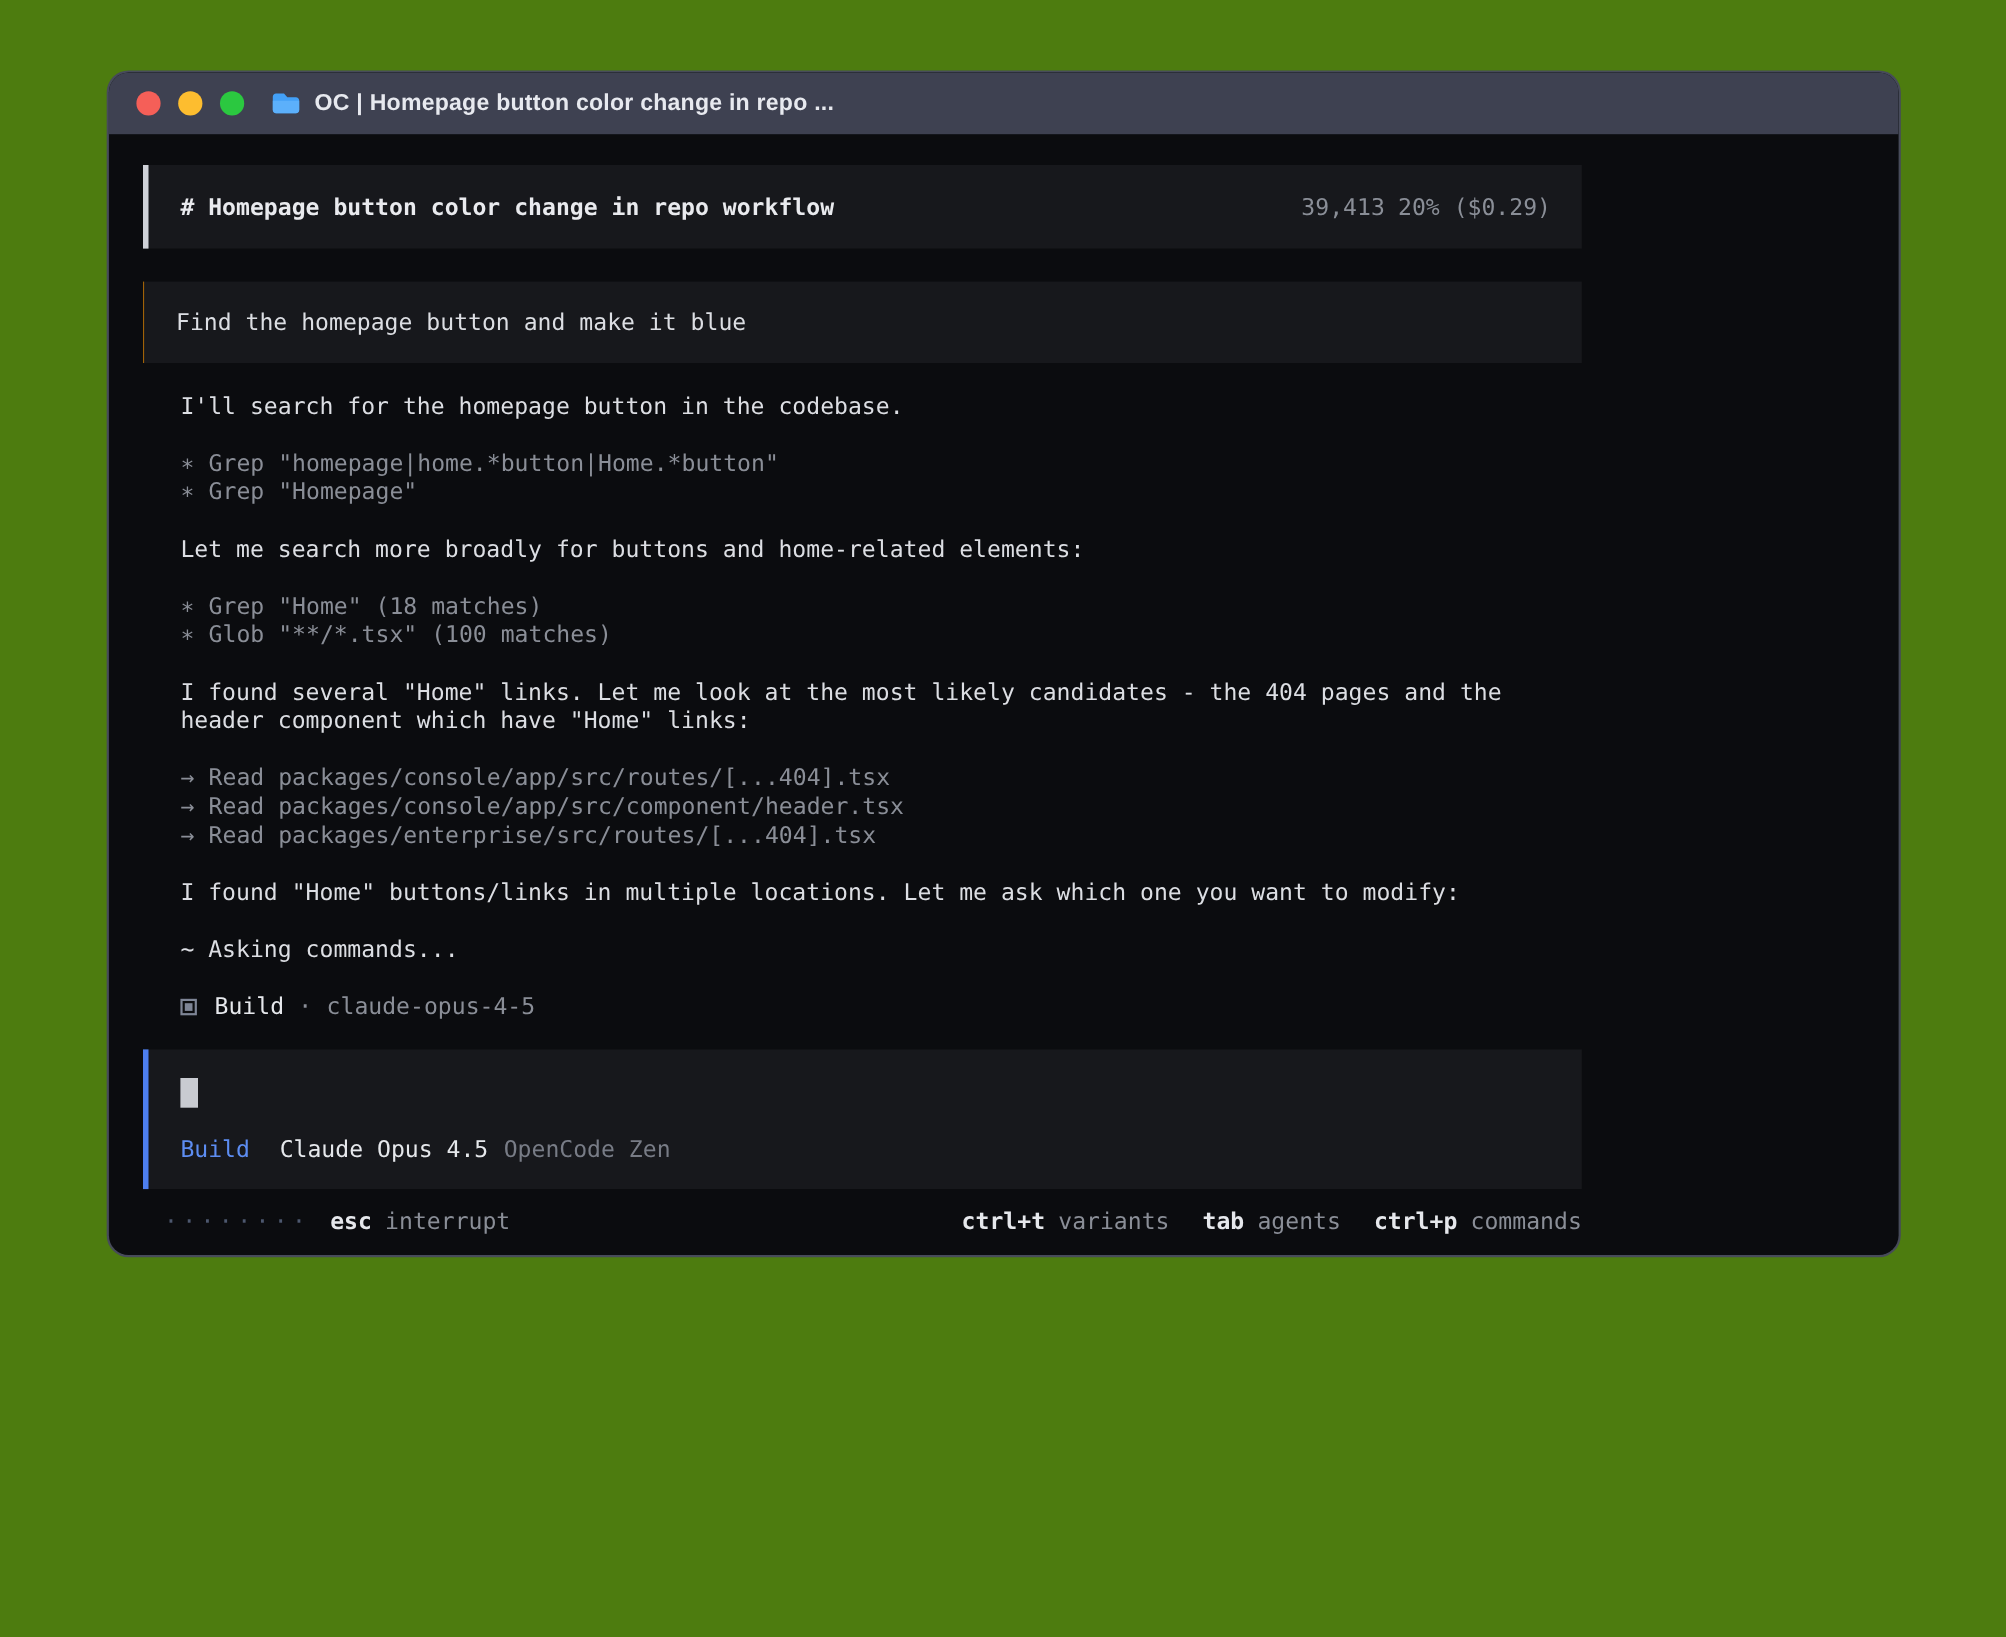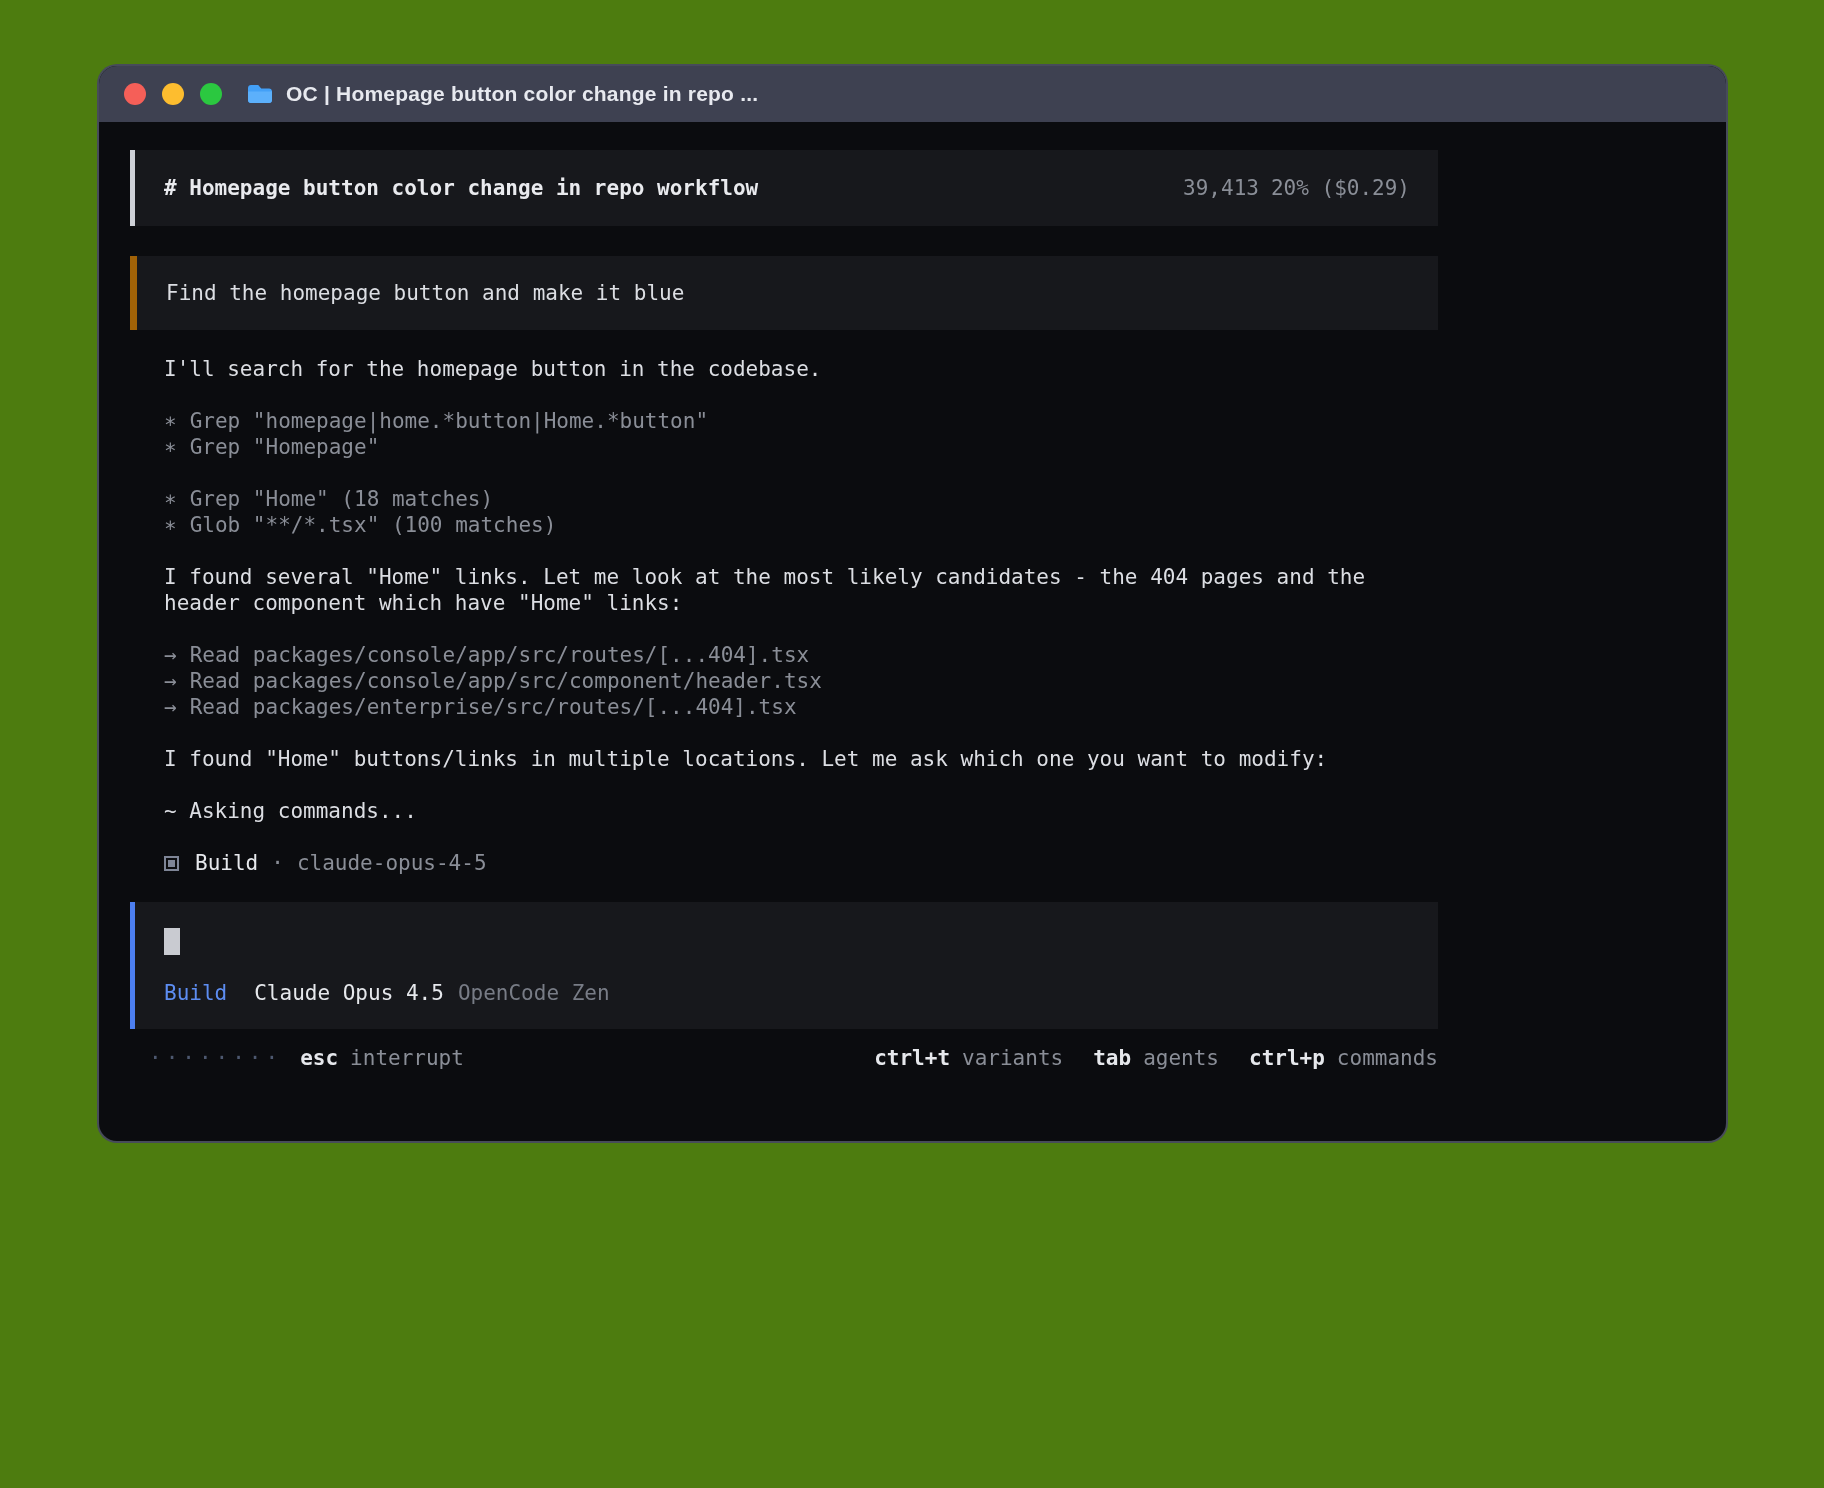--- a/index.html
+++ b/index.html
@@ -38,21 +38,21 @@
     margin-top:28px; height:76px; background:#17181c;
     border-left:5px solid #ced1d7;
     display:flex; align-items:center; justify-content:space-between;
     padding:0 28px 0 29px;
   }
   .header-title { font-weight:bold; color:#e9eaee; }
   .header-meta { display:flex; gap:12px; color:#8a8e97; }
 
   .user-block {
     margin-top:30px; height:74px; background:#17181c;
-    border-left:7px solid #a16207;
+    border-left:1px solid #a16207;
     display:flex; align-items:center; padding:0 29px;
     color:#dcdee3;
   }
 
   .conversation { margin-top:26px; padding-left:34px; line-height:26px; }
   .group { margin-bottom:26px; }
   .para { color:#dcdee3; max-width:1244px; }
   .tool-line { color:#8a8e97; }
   .tool-line .glyph { margin-right:13px; }
   .working { color:#dcdee3; }
@@ -138,20 +138,21 @@
 
         <div class="group">
           <div class="tool-line">
             <span class="glyph">∗</span><span>Grep "homepage|home.*button|Home.*button"</span>
           </div>
           <div class="tool-line">
             <span class="glyph">∗</span><span>Grep "Homepage"</span>
           </div>
         </div>
 
+        <div class="group para">Let me search more broadly for buttons and home-related elements:</div>
 
         <div class="group">
           <div class="tool-line">
             <span class="glyph">∗</span><span>Grep "Home" (18 matches)</span>
           </div>
           <div class="tool-line">
             <span class="glyph">∗</span><span>Glob "**/*.tsx" (100 matches)</span>
           </div>
         </div>
 

